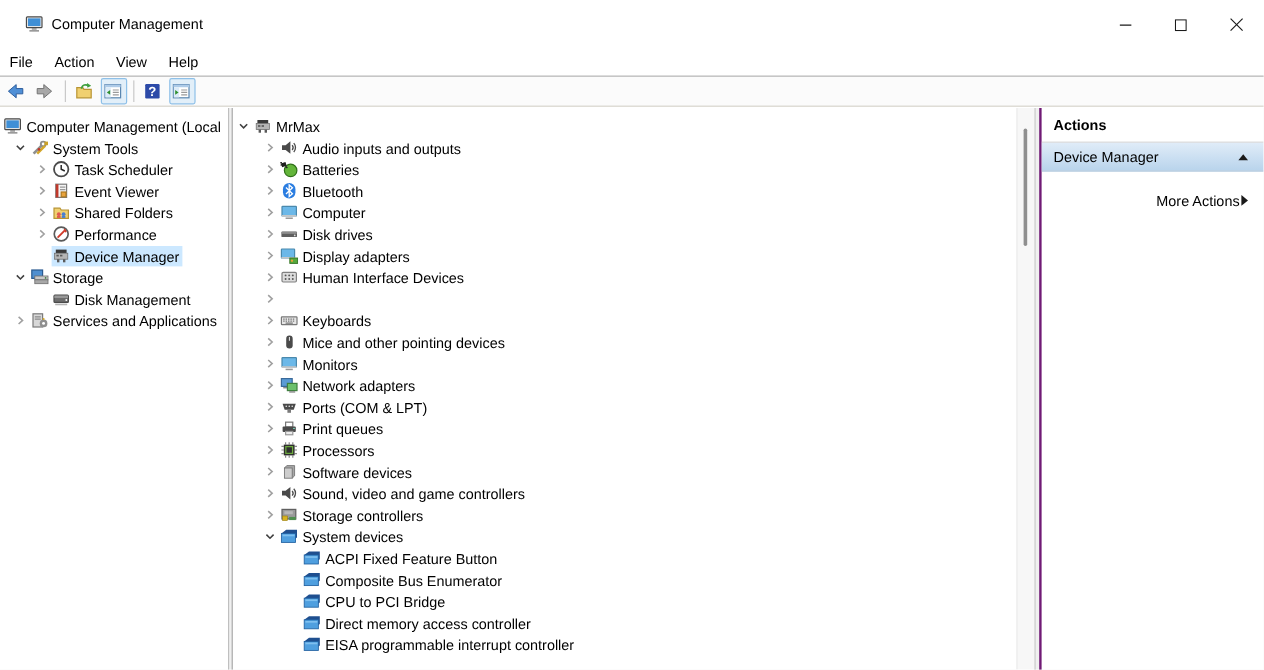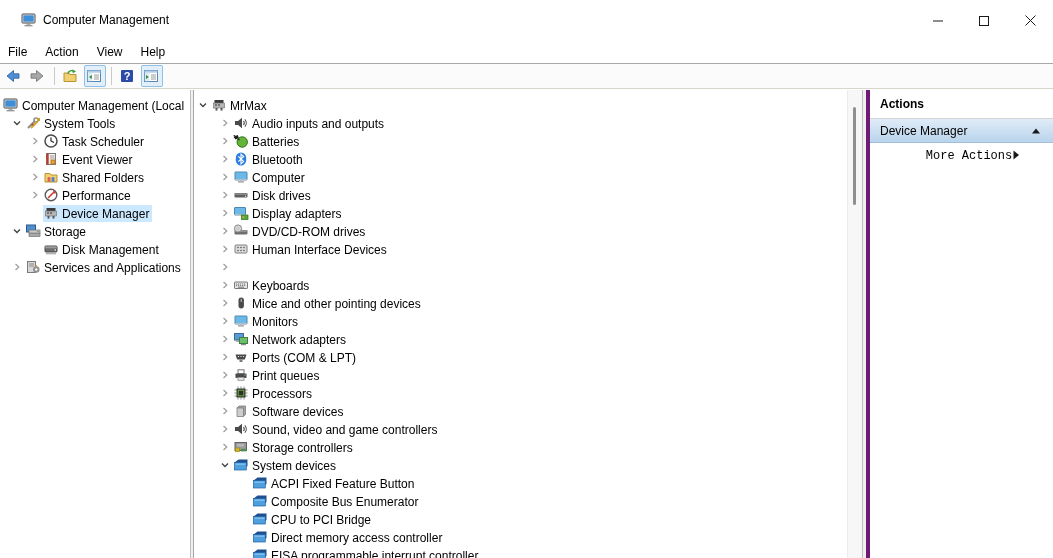--- a/index.html
+++ b/index.html
@@ -20,21 +20,21 @@
   
   .toolbar{position:absolute;left:0;top:64px;width:1053px;height:25px;background:#fbfbfb;border-bottom:1px solid #d8d5cd;display:flex;align-items:center;padding-left:2px;box-sizing:border-box;}
   .tbtn{width:22px;height:22px;margin:0 1px;display:flex;align-items:center;justify-content:center;background:transparent;border:1px solid transparent;border-radius:2px;padding:0;}
   .tbtn.toggled{background:#e2eff9;border-color:#8ec0e8;}
   .tsep{width:1px;height:18px;background:#c9c9c9;margin:0 4px;}
   
   .content{position:absolute;left:0;top:90px;width:1053px;height:468px;background:#f0f0f0;}
   .pane{position:absolute;top:0;height:468px;background:#fff;overflow:hidden;box-sizing:border-box;}
   .console-pane{left:0;width:191px;border-right:1px solid #bfbfbf;}
   .center-pane{left:193px;width:670px;border-left:1px solid #a6a6a6;border-right:1px solid #c0c0c0;}
-  .actions-pane{left:866px;width:187px;border-left:4px solid #701a75;}
+  .actions-pane{left:866px;width:187px;border-left:2px solid #701a75;}
   .tree{padding-top:6px;}
   .tree-row{height:18px;display:flex;align-items:center;white-space:nowrap;}
   .chev{width:17px;height:18px;display:inline-flex;align-items:center;justify-content:center;flex:none;}
   .rowc{display:inline-flex;align-items:center;height:17px;padding:0 3px 0 0;}
   .tree-row.selected .rowc{background:#cce8ff;}
   .icon{width:16px;height:16px;display:inline-flex;flex:none;margin-right:3px;}
   .icon svg{width:16px;height:16px;}
   .lbl{padding-top:1px;}
   
   .ct.lvl0{padding-left:3px;}
@@ -43,21 +43,21 @@
   
   .dt.lvl0{}
   .dt.lvl1{padding-left:22px;}
   .dt.lvl2{padding-left:41px;}
   
   .vscroll{position:absolute;top:0;right:0;width:14px;height:468px;background:#f7f7f7;border-left:1px solid #ececec;}
   .vthumb{position:absolute;left:5px;top:17px;width:3px;height:98px;background:#8f8f8f;border-radius:2px;}
   
   .actions-header{height:28px;line-height:28px;font-weight:bold;padding-left:10px;border-bottom:1px solid #d4d4d4;}
   .actions-section{height:23px;display:flex;align-items:center;background:linear-gradient(#e0ecf8,#b9d4ec);border-bottom:1px solid #a3bed8;padding:0 12px 0 10px;justify-content:space-between;}
-  .actions-more{height:24px;display:flex;align-items:center;padding:0 12px 0 35px;justify-content:center;font-family:Liberation Mono, monospace;}
+  .actions-more{height:24px;display:flex;align-items:center;padding:12px 12px 0 35px;justify-content:flex-end;}
 </style>
 </head>
 <body>
 
 <div class="titlebar">
   <span class="app-icon icon" id="app-icon">
       <svg viewBox="0 0 16 16">
         <rect x="1" y="2" width="13" height="9" rx="0.8" fill="#e8e8e8" stroke="#4a4a4a"></rect>
         <rect x="2.3" y="3.3" width="10.4" height="6.4" fill="#3f8fd6"></rect>
         <rect x="5.5" y="11.5" width="4" height="1.2" fill="#8a8a8a"></rect>
@@ -465,38 +465,20 @@
         </div>
         <div class="tree-row dt lvl1">
           <span class="chev">
             <svg width="10" height="10" viewBox="0 0 10 10">
               <polyline points="3.5,2 6.8,5 3.5,8" fill="none" stroke="#a0a0a0" stroke-width="1.3"></polyline>
             </svg>
           </span>
           <span class="rowc">
             <span class="icon">
               <svg viewBox="0 0 16 16">
-                <rect x="1.5" y="7" width="13" height="4.4" rx="0.8" fill="#6f6f6f"></rect>
-                <rect x="1.8" y="7.3" width="12.4" height="1.5" fill="#9a9a9a"></rect>
-                <circle cx="5" cy="5.5" r="3.6" fill="#d9d9d9" stroke="#8a8a8a"></circle>
-                <circle cx="5" cy="5.5" r="1" fill="#fff" stroke="#999" stroke-width="0.6"></circle>
-              </svg>
-            </span>
-            <span class="lbl">DVD/CD-ROM drives</span>
-          </span>
-        </div>
-        <div class="tree-row dt lvl1">
-          <span class="chev">
-            <svg width="10" height="10" viewBox="0 0 10 10">
-              <polyline points="3.5,2 6.8,5 3.5,8" fill="none" stroke="#a0a0a0" stroke-width="1.3"></polyline>
-            </svg>
-          </span>
-          <span class="rowc">
-            <span class="icon">
-              <svg viewBox="0 0 16 16">
                 <rect x="2" y="4" width="12" height="8" rx="1" fill="#dcdcdc" stroke="#808080"></rect>
                 <circle cx="5" cy="6.5" r="0.8" fill="#555"></circle>
                 <circle cx="8" cy="6.5" r="0.8" fill="#555"></circle>
                 <circle cx="11" cy="6.5" r="0.8" fill="#555"></circle>
                 <circle cx="5" cy="9.5" r="0.8" fill="#555"></circle>
                 <circle cx="8" cy="9.5" r="0.8" fill="#555"></circle>
                 <circle cx="11" cy="9.5" r="0.8" fill="#555"></circle>
               </svg>
             </span>
             <span class="lbl">Human Interface Devices</span>

